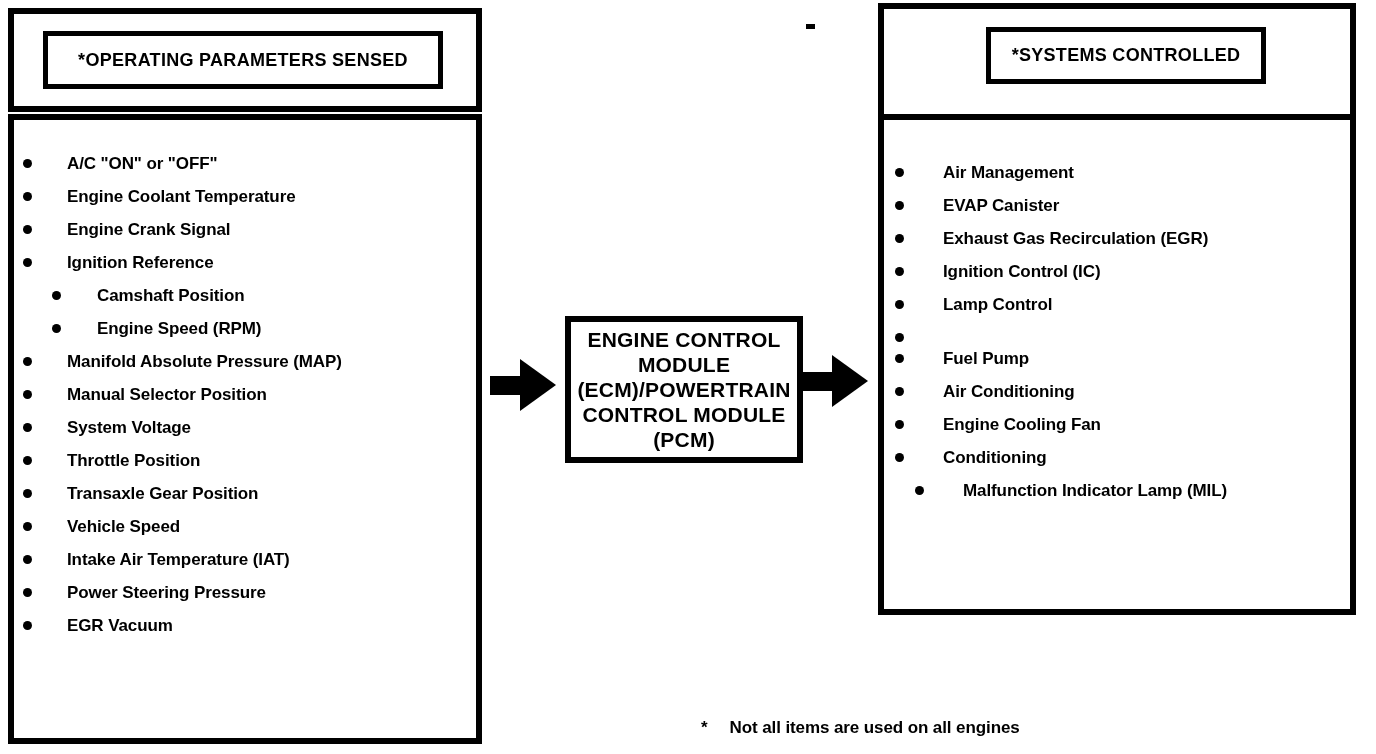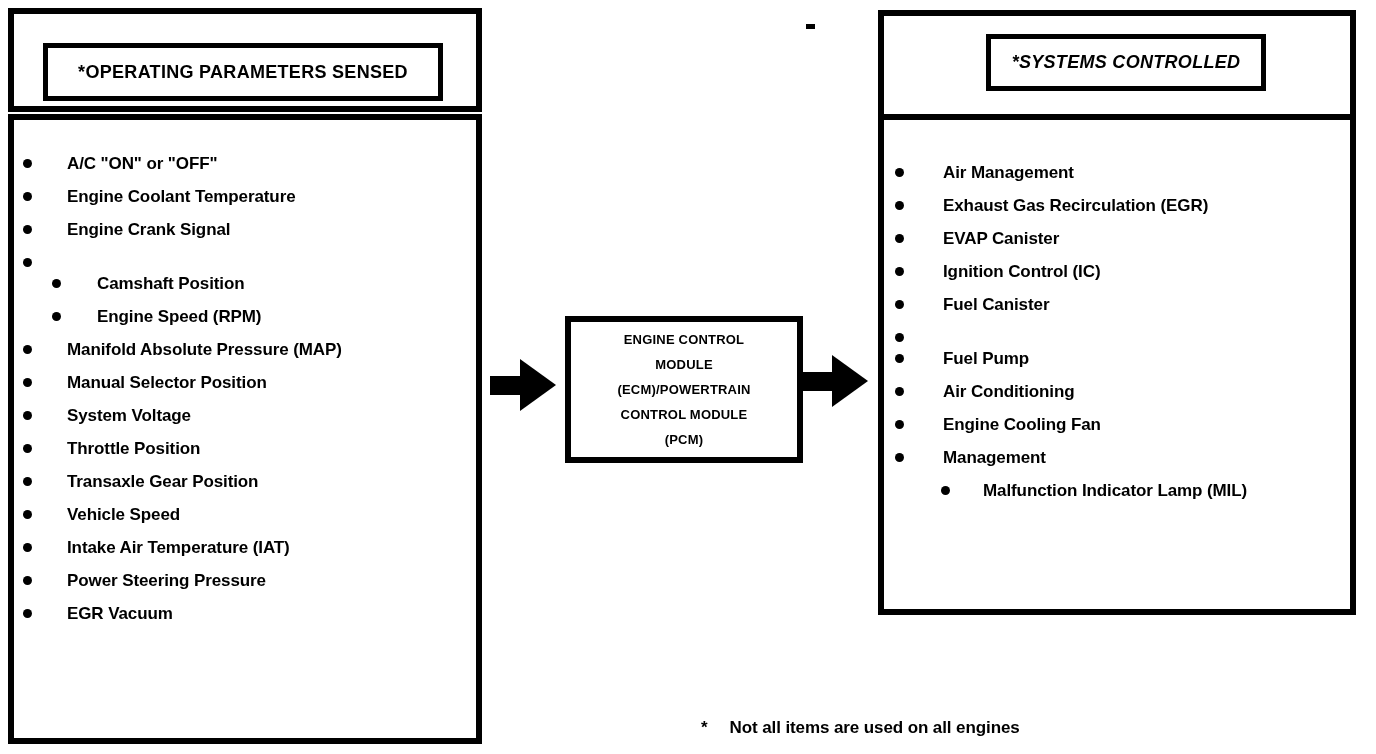--- a/index.html
+++ b/index.html
@@ -16,46 +16,46 @@
     overflow: hidden;
   }
   .box { position: absolute; border: 6px solid #000; background: #fff; box-sizing: border-box; }
   .titlebox {
     position: absolute; border: 5px solid #000; box-sizing: border-box;
     display: flex; align-items: center; justify-content: center;
     font-size: 18px; letter-spacing: 0.3px; white-space: nowrap;
   }
   
   .left-header { left: 8px; top: 8px; width: 474px; height: 104px; }
-  .left-title  { left: 29px; top: 29px; width: 400px; height: 58px; }
+  .left-title  { left: 29px; top: 17px; width: 400px; height: 58px; }
   .left-list-box { left: 8px; top: 114px; width: 474px; height: 630px; }
   .left-list { padding-top: 27px; }
   
-  .right-header { left: 878px; top: 10px; width: 478px; height: 130px; font-style: italic; }
+  .right-header { left: 878px; top: 3px; width: 478px; height: 130px; }
   .right-title  { left: 102px; top: 18px; width: 280px; height: 57px; }
   .right-list-box { left: 878px; top: 114px; width: 478px; height: 501px; }
   .right-list { padding-top: 36px; }
   
   .row { display: flex; align-items: flex-start; line-height: 33px; font-size: 17px; letter-spacing: -0.1px; }
   .bullet { width: 9px; height: 9px; border-radius: 50%; background: #000; flex: none; margin-top: 12px; }
   .label { white-space: pre-line; }
   .left-list .lvl1 { padding-left: 9px; }
   .left-list .lvl1 .bullet { margin-right: 35px; }
   .left-list .lvl2 { padding-left: 38px; }
   .left-list .lvl2 .bullet { margin-right: 36px; }
   .right-list .lvl1 { padding-left: 11px; }
   .right-list .lvl1 .bullet { margin-right: 39px; }
-  .right-list .lvl2 { padding-left: 57px; }
+  .right-list .lvl2 { padding-left: 31px; gap: 6px; }
   .right-list .lvl2 .bullet { margin-right: 33px; }
   
   .ecm-box {
     position: absolute; left: 565px; top: 316px; width: 238px; height: 147px;
     border: 6px solid #000; box-sizing: border-box;
     display: flex; align-items: center; justify-content: center; text-align: center;
-    font-size: 13px; line-height: 25px; letter-spacing: 0.2px;
+    font-size: 21px; line-height: 25px; letter-spacing: 0.2px;
     white-space: pre-line;
   }
   
   .arrow { position: absolute; width: 66px; height: 52px; }
   .arrow .shaft { position: absolute; left: 0; top: 17px; width: 34px; height: 19px; background: #000; }
   .arrow .head {
     position: absolute; left: 30px; top: 0; width: 0; height: 0;
     border-top: 26px solid transparent; border-bottom: 26px solid transparent;
     border-left: 36px solid #000;
   }
@@ -89,20 +89,21 @@
         <div class="row lvl1">
           <span class="bullet"></span>
           <span class="label">Engine Coolant Temperature</span>
         </div>
         <div class="row lvl1">
           <span class="bullet"></span>
           <span class="label">Engine Crank Signal</span>
         </div>
         <div class="row lvl1">
           <span class="bullet"></span>
+          <span class="label">Ignition Reference</span>
         </div>
         <div class="row lvl2">
           <span class="bullet"></span>
           <span class="label">Camshaft Position</span>
         </div>
         <div class="row lvl2">
           <span class="bullet"></span>
           <span class="label">Engine Speed (RPM)</span>
         </div>
         <div class="row lvl1">
@@ -167,52 +168,52 @@
     </div>
   </div>
   <div class="box right-list-box">
     <div class="right-list" id="right-list">
         <div class="row lvl1">
           <span class="bullet"></span>
           <span class="label">Air Management</span>
         </div>
         <div class="row lvl1">
           <span class="bullet"></span>
+          <span class="label">EVAP Canister</span>
+        </div>
+        <div class="row lvl1">
+          <span class="bullet"></span>
           <span class="label">Exhaust Gas Recirculation (EGR)</span>
         </div>
         <div class="row lvl1">
           <span class="bullet"></span>
-          <span class="label">EVAP Canister</span>
-        </div>
-        <div class="row lvl1">
-          <span class="bullet"></span>
           <span class="label">Ignition Control (IC)</span>
         </div>
         <div class="row lvl1">
           <span class="bullet"></span>
-          <span class="label">Fuel Canister</span>
+          <span class="label">Lamp Control</span>
         </div>
         <div class="row lvl1">
           <span class="bullet"></span>
         </div>
         <div class="row lvl1">
           <span class="bullet"></span>
           <span class="label">Fuel Pump</span>
         </div>
         <div class="row lvl1">
           <span class="bullet"></span>
           <span class="label">Air Conditioning</span>
         </div>
         <div class="row lvl1">
           <span class="bullet"></span>
           <span class="label">Engine Cooling Fan</span>
         </div>
         <div class="row lvl1">
           <span class="bullet"></span>
-          <span class="label">Management</span>
+          <span class="label">Conditioning</span>
         </div>
         <div class="row lvl2">
           <span class="bullet"></span>
           <span class="label">Malfunction Indicator Lamp (MIL)</span>
         </div>
       </div>
   </div>
 
   <div class="footnote">
     <span class="marker">*</span>

